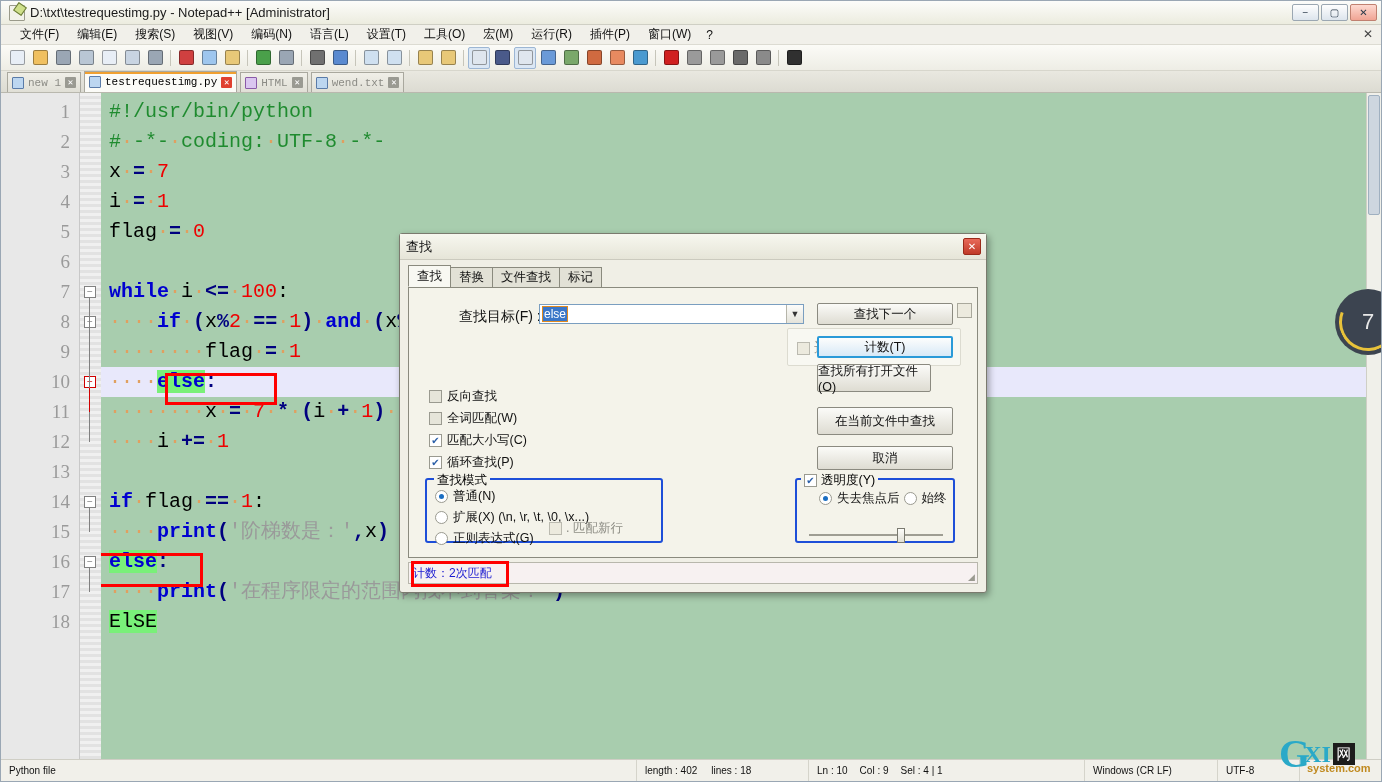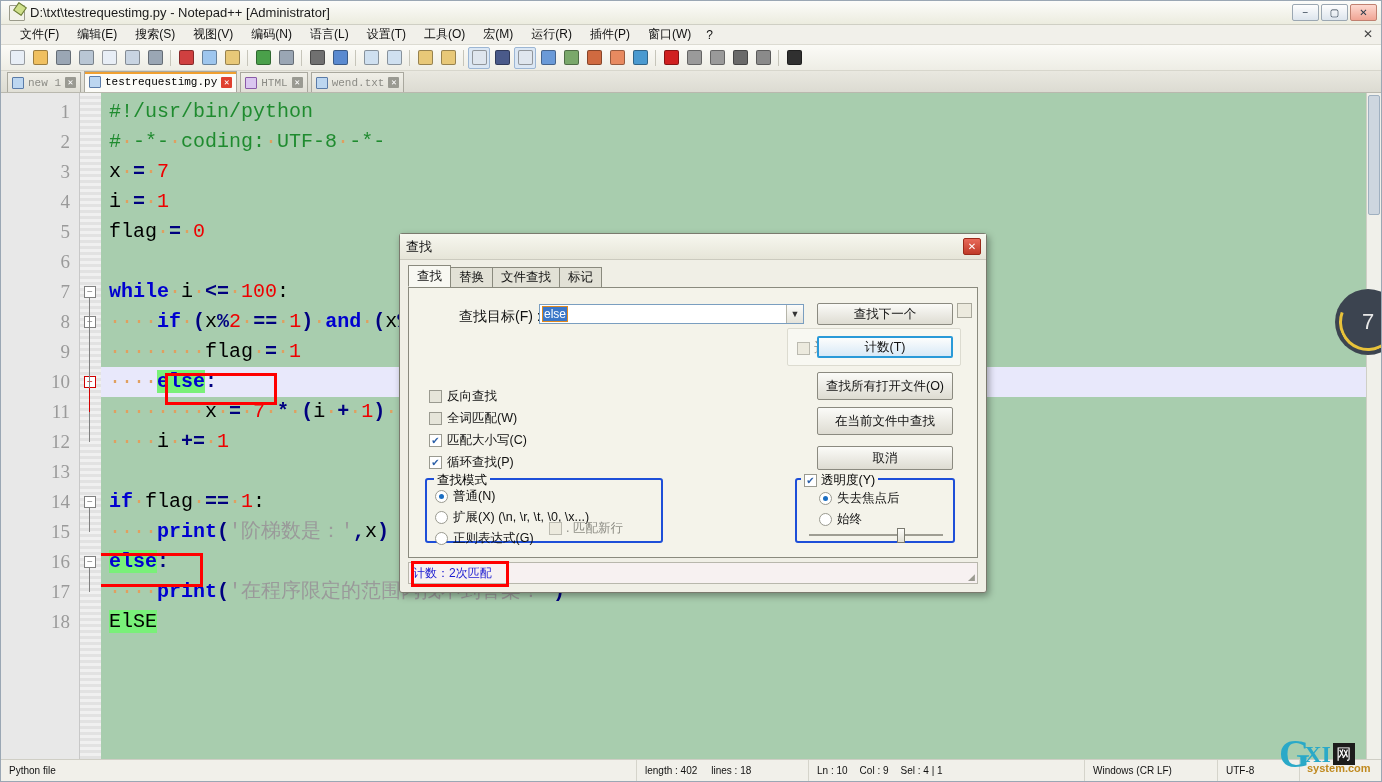--- a/index.html
+++ b/index.html
@@ -224,21 +224,21 @@
     display:flex;align-items:center;justify-content:center; font-size:9px; color:#333;
   }
 
   .btn {
     background:linear-gradient(#fbfbf8,#dedcd2); border:1px solid #8b8a80; border-radius:2px;
     font-size:12.5px; color:#111; display:flex; align-items:center; justify-content:center;
   }
   .btn.primary { background:linear-gradient(#fdfdfc,#d7e9f7); border:2px solid #2a9ad8; }
   #btn-find-next { position:absolute; left:408px; top:15px; width:136px; height:22px; }
   #btn-count     { position:absolute; left:408px; top:48px; width:136px; height:22px; }
-  #btn-find-all-open { position:absolute; left:408px; top:84px; width:136px; height:28px; }
+  #btn-find-all-open { position:absolute; left:408px; top:76px; width:114px; height:28px; }
   #btn-find-cur  { position:absolute; left:408px; top:119px; width:136px; height:28px; }
   #btn-cancel    { position:absolute; left:408px; top:158px; width:136px; height:24px; }
 
   #count-wrap { position:absolute; left:378px; top:40px; width:174px; height:38px;
                 background:#f8f8f2; border:1px solid #dcdbd0; border-radius:2px; }
   #chk-in-sel { position:absolute; left:388px; top:51px; display:flex;align-items:center;gap:4px; }
   #fd-extra-check { position:absolute; left:548px; top:15px; width:15px;height:15px;
                     background:#eceade; border:1px solid #a9a89c; }
 
   .cb { width:13px;height:13px;border:1px solid #9a9a90; background:#fff; flex:0 0 13px;
@@ -253,21 +253,21 @@
   .grp { position:absolute; border:2px solid #1d4ed8; border-radius:3px; }
   .grp > .cap { position:absolute; top:-8px; left:7px; background:#f4f3ea; padding:0 3px; font-size:12.5px; }
   #grp-mode { left:16px; top:190px; width:238px; height:65px; }
   #grp-trans{ left:386px; top:190px; width:160px; height:65px; }
   #grp-trans > .cap { left:4px; display:flex; align-items:center; gap:4px; }
 
   .rb { width:13px;height:13px;border-radius:50%;border:1px solid #9a9a90;background:#fff;flex:0 0 13px;
         display:flex;align-items:center;justify-content:center;}
   .rb.on:after{ content:""; width:5px;height:5px;border-radius:50%;background:#1b6ec2; }
   #mode-list { position:absolute; left:8px; top:8px; display:flex;flex-direction:column; gap:4px; }
-  #trans-list{ position:absolute; left:22px; top:10px; display:flex;flex-direction:column; gap:4px; }
+  #trans-list{ position:absolute; left:22px; top:10px; display:flex;flex-direction:row; gap:4px; }
 
   #slider { position:absolute; left:12px; top:50px; width:134px; height:10px; }
   #slider .track { position:absolute; top:4px; left:0; right:0; height:2px; background:#9e9d93; }
   #slider .knob { position:absolute; left:88px; top:-2px; width:8px;height:15px;
                   background:linear-gradient(#fdfdfa,#e0dfd5); border:1px solid #7a7a70; }
 
   #match-newline { position:absolute; left:122px; top:40px; display:flex;align-items:center;gap:4px;}
 
   #fd-status {
     position:absolute; left:8px; right:8px; bottom:8px; height:22px;

